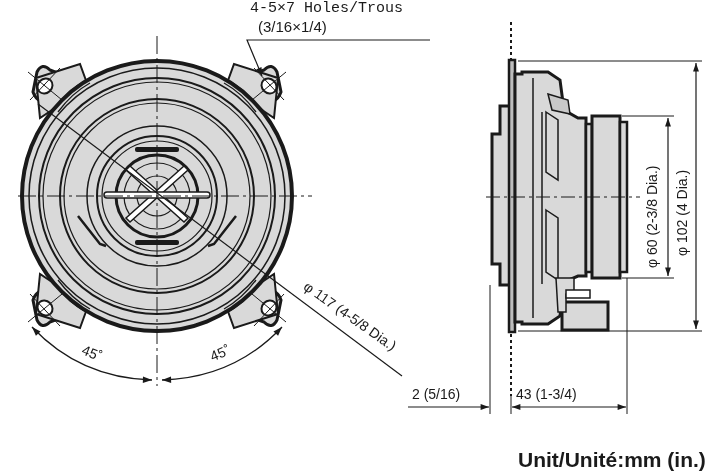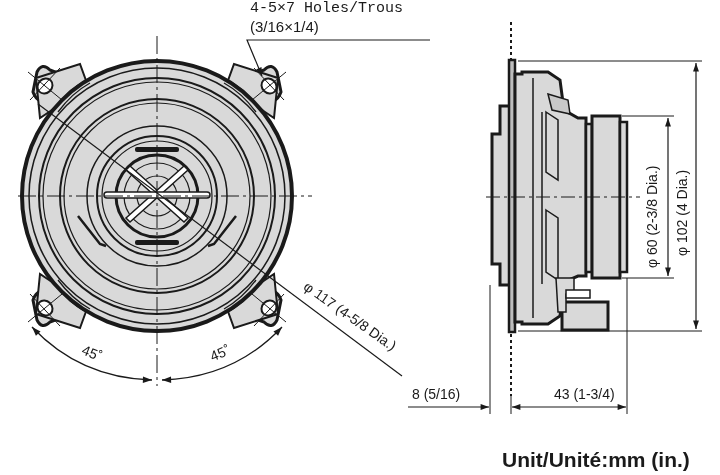--- a/index.html
+++ b/index.html
@@ -152,26 +152,26 @@
     <g stroke="#1a1a1a" stroke-width="1.2" fill="none">
       <line x1="696" y1="63" x2="696" y2="329" marker-start="url(#arr)" marker-end="url(#arr)"></line>
       <line x1="668" y1="118" x2="668" y2="276" marker-start="url(#arr)" marker-end="url(#arr)"></line>
       <line x1="408" y1="407" x2="489" y2="407" marker-end="url(#arr)"></line>
       <line x1="512" y1="407" x2="626" y2="407" marker-start="url(#arr)" marker-end="url(#arr)"></line>
     </g>
   </g>
 </svg>
 
 <div class="lbl" style="left:250px; top:0px; font-size:15px;font-family:Liberation Mono, monospace;">4-5×7 Holes/Trous</div>
-<div class="lbl" style="left:250px; top:18px; font-size:15px;">(3/16×1/4)</div>
+<div class="lbl" style="left:258px; top:18px; font-size:15px;">(3/16×1/4)</div>
 
 <div class="lbl rot35" style="left:310px; top:278px;">φ 117 (4-5/8 Dia.)</div>
 
 <div class="lbl" style="left:82px; top:345px; transform:rotate(22deg);">45˚</div>
 <div class="lbl" style="left:210px; top:345px; transform:rotate(-22deg);">45˚</div>
 
 <div class="lbl rot90" style="left:644px; top:268px;">φ 60 (2-3/8 Dia.)</div>
 <div class="lbl rot90" style="left:674px; top:256px;">φ 102 (4 Dia.)</div>
 
-<div class="lbl" style="left:412px; top:386px;">8 (5/16)</div>
-<div class="lbl" style="left:554px; top:386px;">43 (1-3/4)</div>
+<div class="lbl" style="left:412px; top:386px;">2 (5/16)</div>
+<div class="lbl" style="left:516px; top:386px;">43 (1-3/4)</div>
 
-<div class="lbl unit" style="left:502px; top:448px;">Unit/Unité:mm (in.)</div>
+<div class="lbl unit" style="left:518px; top:448px;">Unit/Unité:mm (in.)</div>
 
 </body></html>

